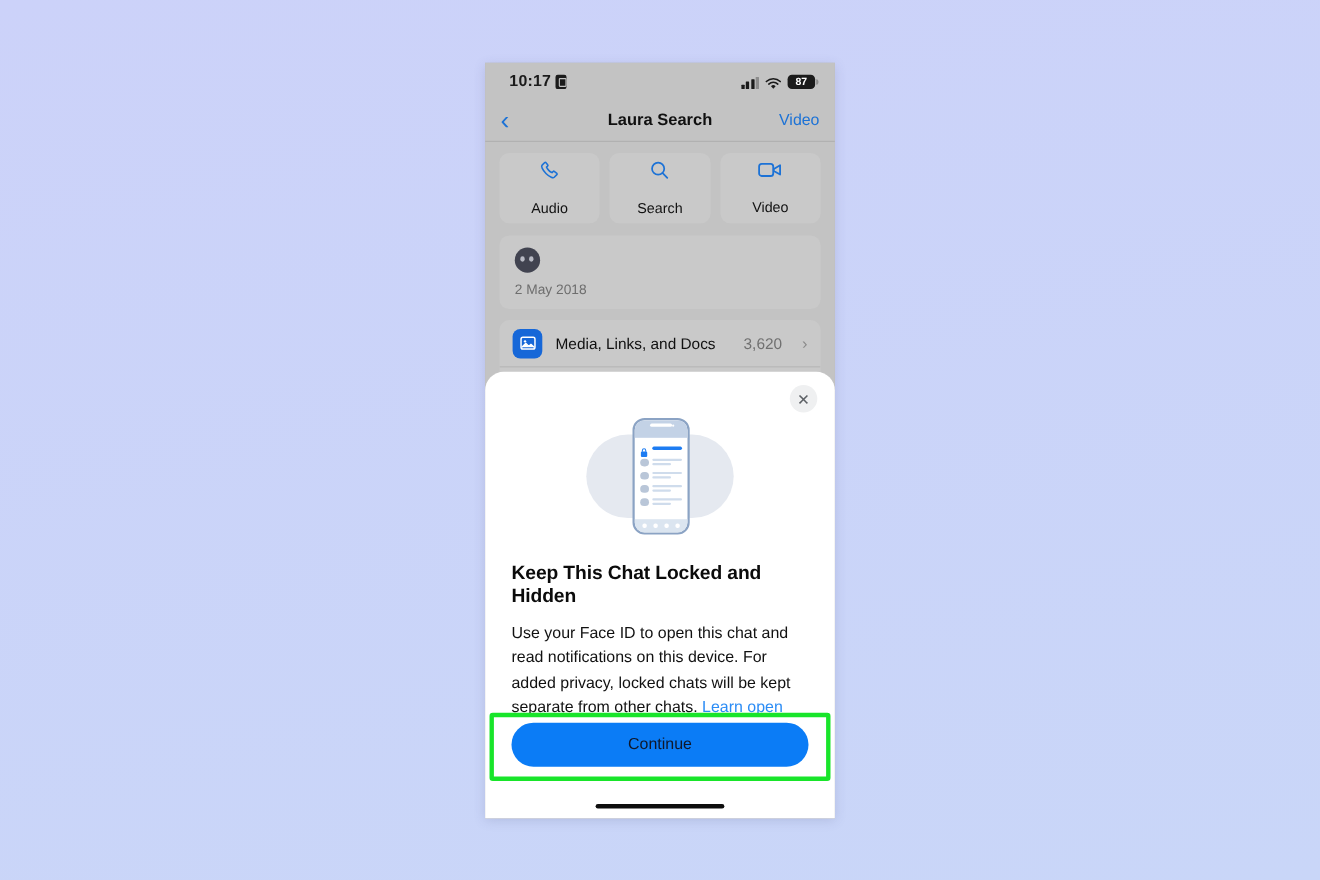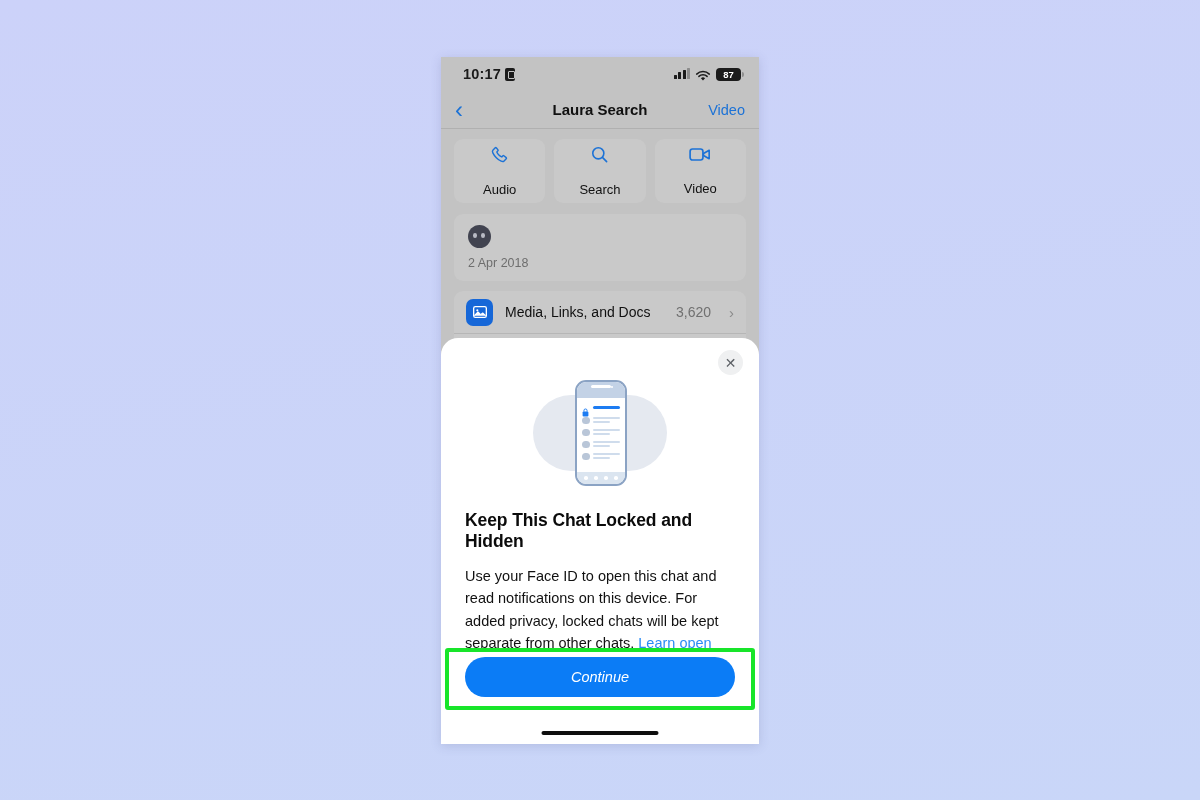--- a/index.html
+++ b/index.html
@@ -62,21 +62,21 @@
     position: relative;
   }
   .lockglyph::after {
     content: "";
     position: absolute;
     left: 2.5px; top: 3.5px;
     width: 5px; height: 6px;
     border: 1.2px solid #c3c3c3;
     border-radius: 1px;
   }
-  .sb-right { display: flex; align-items: flex-start; gap: 5px; }
+  .sb-right { display: flex; align-items: flex-end; gap: 5px; }
   .bars { display: flex; align-items: flex-end; gap: 1.5px; height: 11px; }
   .bars i { display: block; width: 3px; background: #1b1b1b; border-radius: .5px; }
   .bars i:nth-child(1) { height: 4px; }
   .bars i:nth-child(2) { height: 6.5px; }
   .bars i:nth-child(3) { height: 9px; }
   .bars i:nth-child(4) { height: 11px; background: #8c8c8c; }
   .wifi { width: 16px; height: 12px; position: relative; }
   .batt {
     width: 25px; height: 13px;
     background: #1b1b1b;
@@ -344,26 +344,25 @@
   }
 
   .continue-btn {
     position: absolute;
     left: 24px;
     bottom: 47px;
     width: 270px;
     height: 40px;
     background: #0b7cf6;
     border-radius: 20px;
-    color: #ffffff;
+    color: #0f172a;
     font-size: 14.5px;
     display: flex;
     align-items: center;
     justify-content: center;
-    font-style: italic;
   }
 
   .home-indicator {
     position: absolute;
     left: 50%;
     transform: translateX(-50%);
     bottom: 9px;
     width: 117px;
     height: 4.5px;
     border-radius: 3px;
@@ -432,21 +431,21 @@
               <rect x="1.2" y="3" width="14" height="12" rx="2.6"></rect>
               <path d="M15.8 8 22 4.4v9.2L15.8 10z"></path>
             </svg>
           </span>
           <span class="tile-label">Video</span>
         </div>
       </div>
 
       <div class="card">
         <div class="avatar"></div>
-        <div class="card-date">2 Apr 2018</div>
+        <div class="card-date">2 May 2018</div>
       </div>
 
       <div class="list">
         <div class="row">
           <span class="row-icon" style="background:#1667d8">
             <svg width="16" height="16" viewBox="0 0 24 24" fill="none" stroke="#fff" stroke-width="2">
               <rect x="2.5" y="4" width="19" height="16" rx="2.5"></rect>
               <circle cx="8" cy="9.5" r="1.6" fill="#fff" stroke="none"></circle>
               <path d="M3.5 17.5 9 12l4 4 3-2.5 4.5 4" fill="#fff" stroke="#fff" stroke-width="1.6" stroke-linejoin="round"></path>
             </svg>

